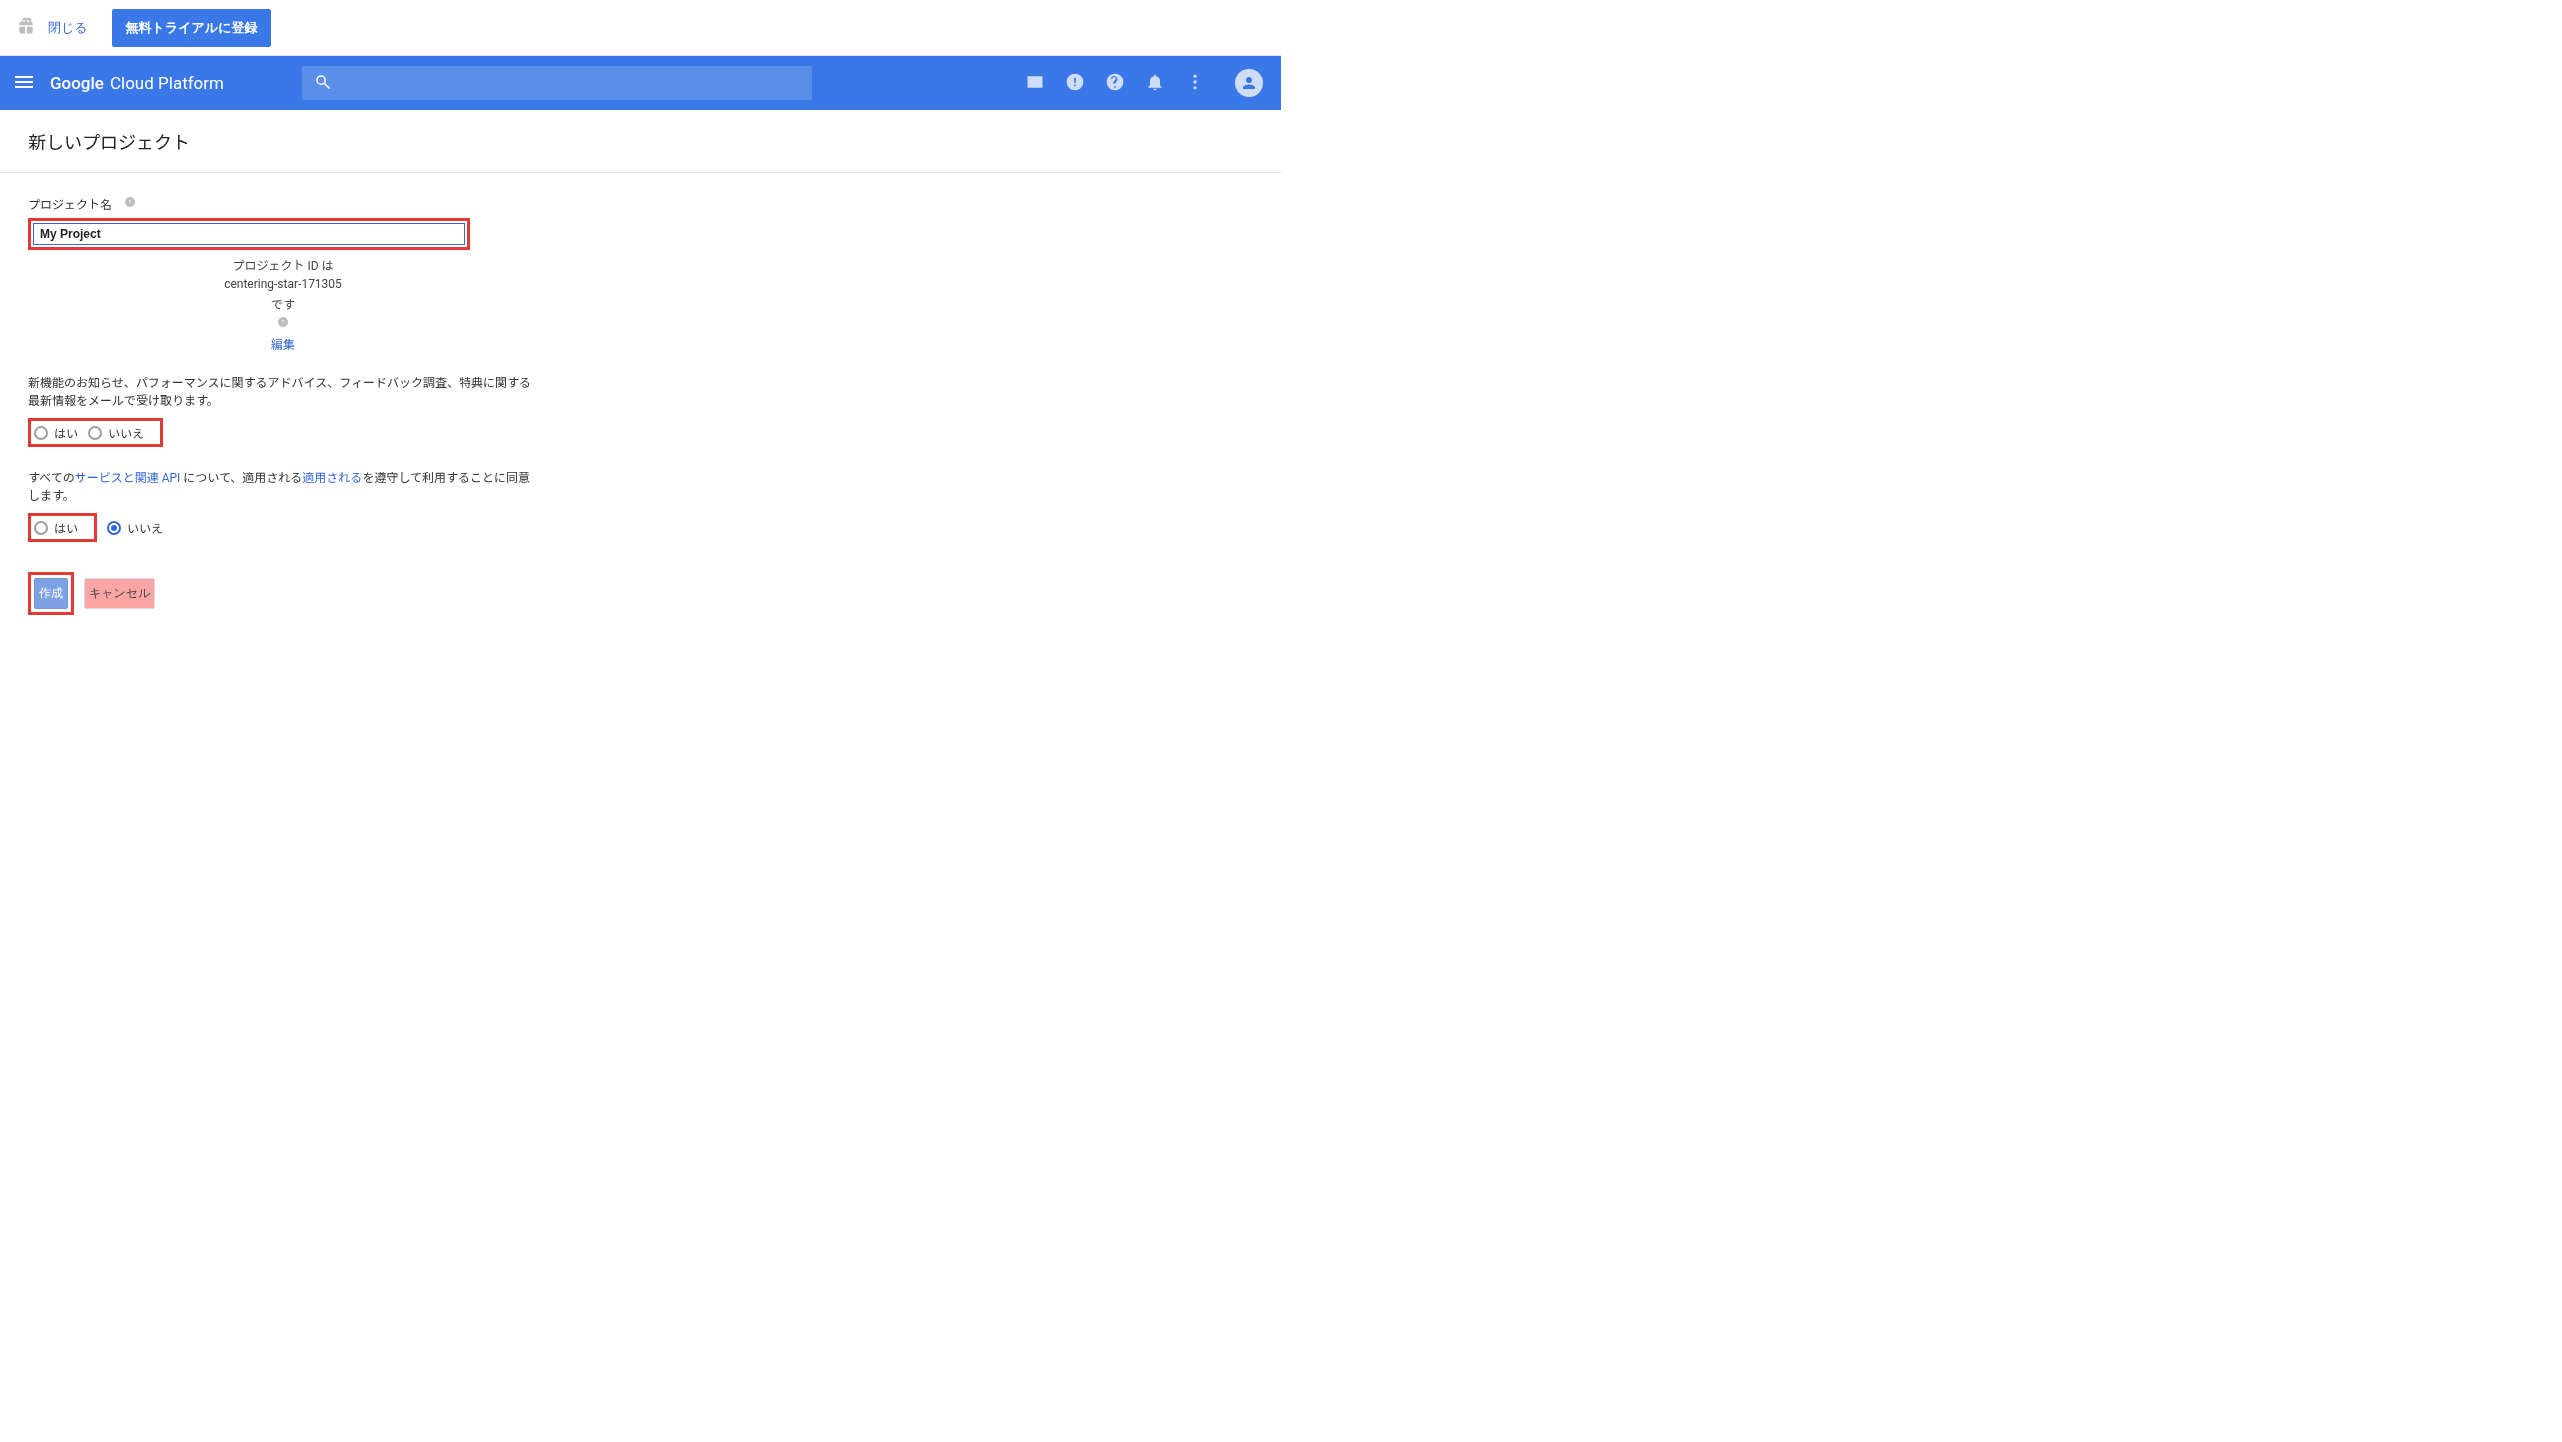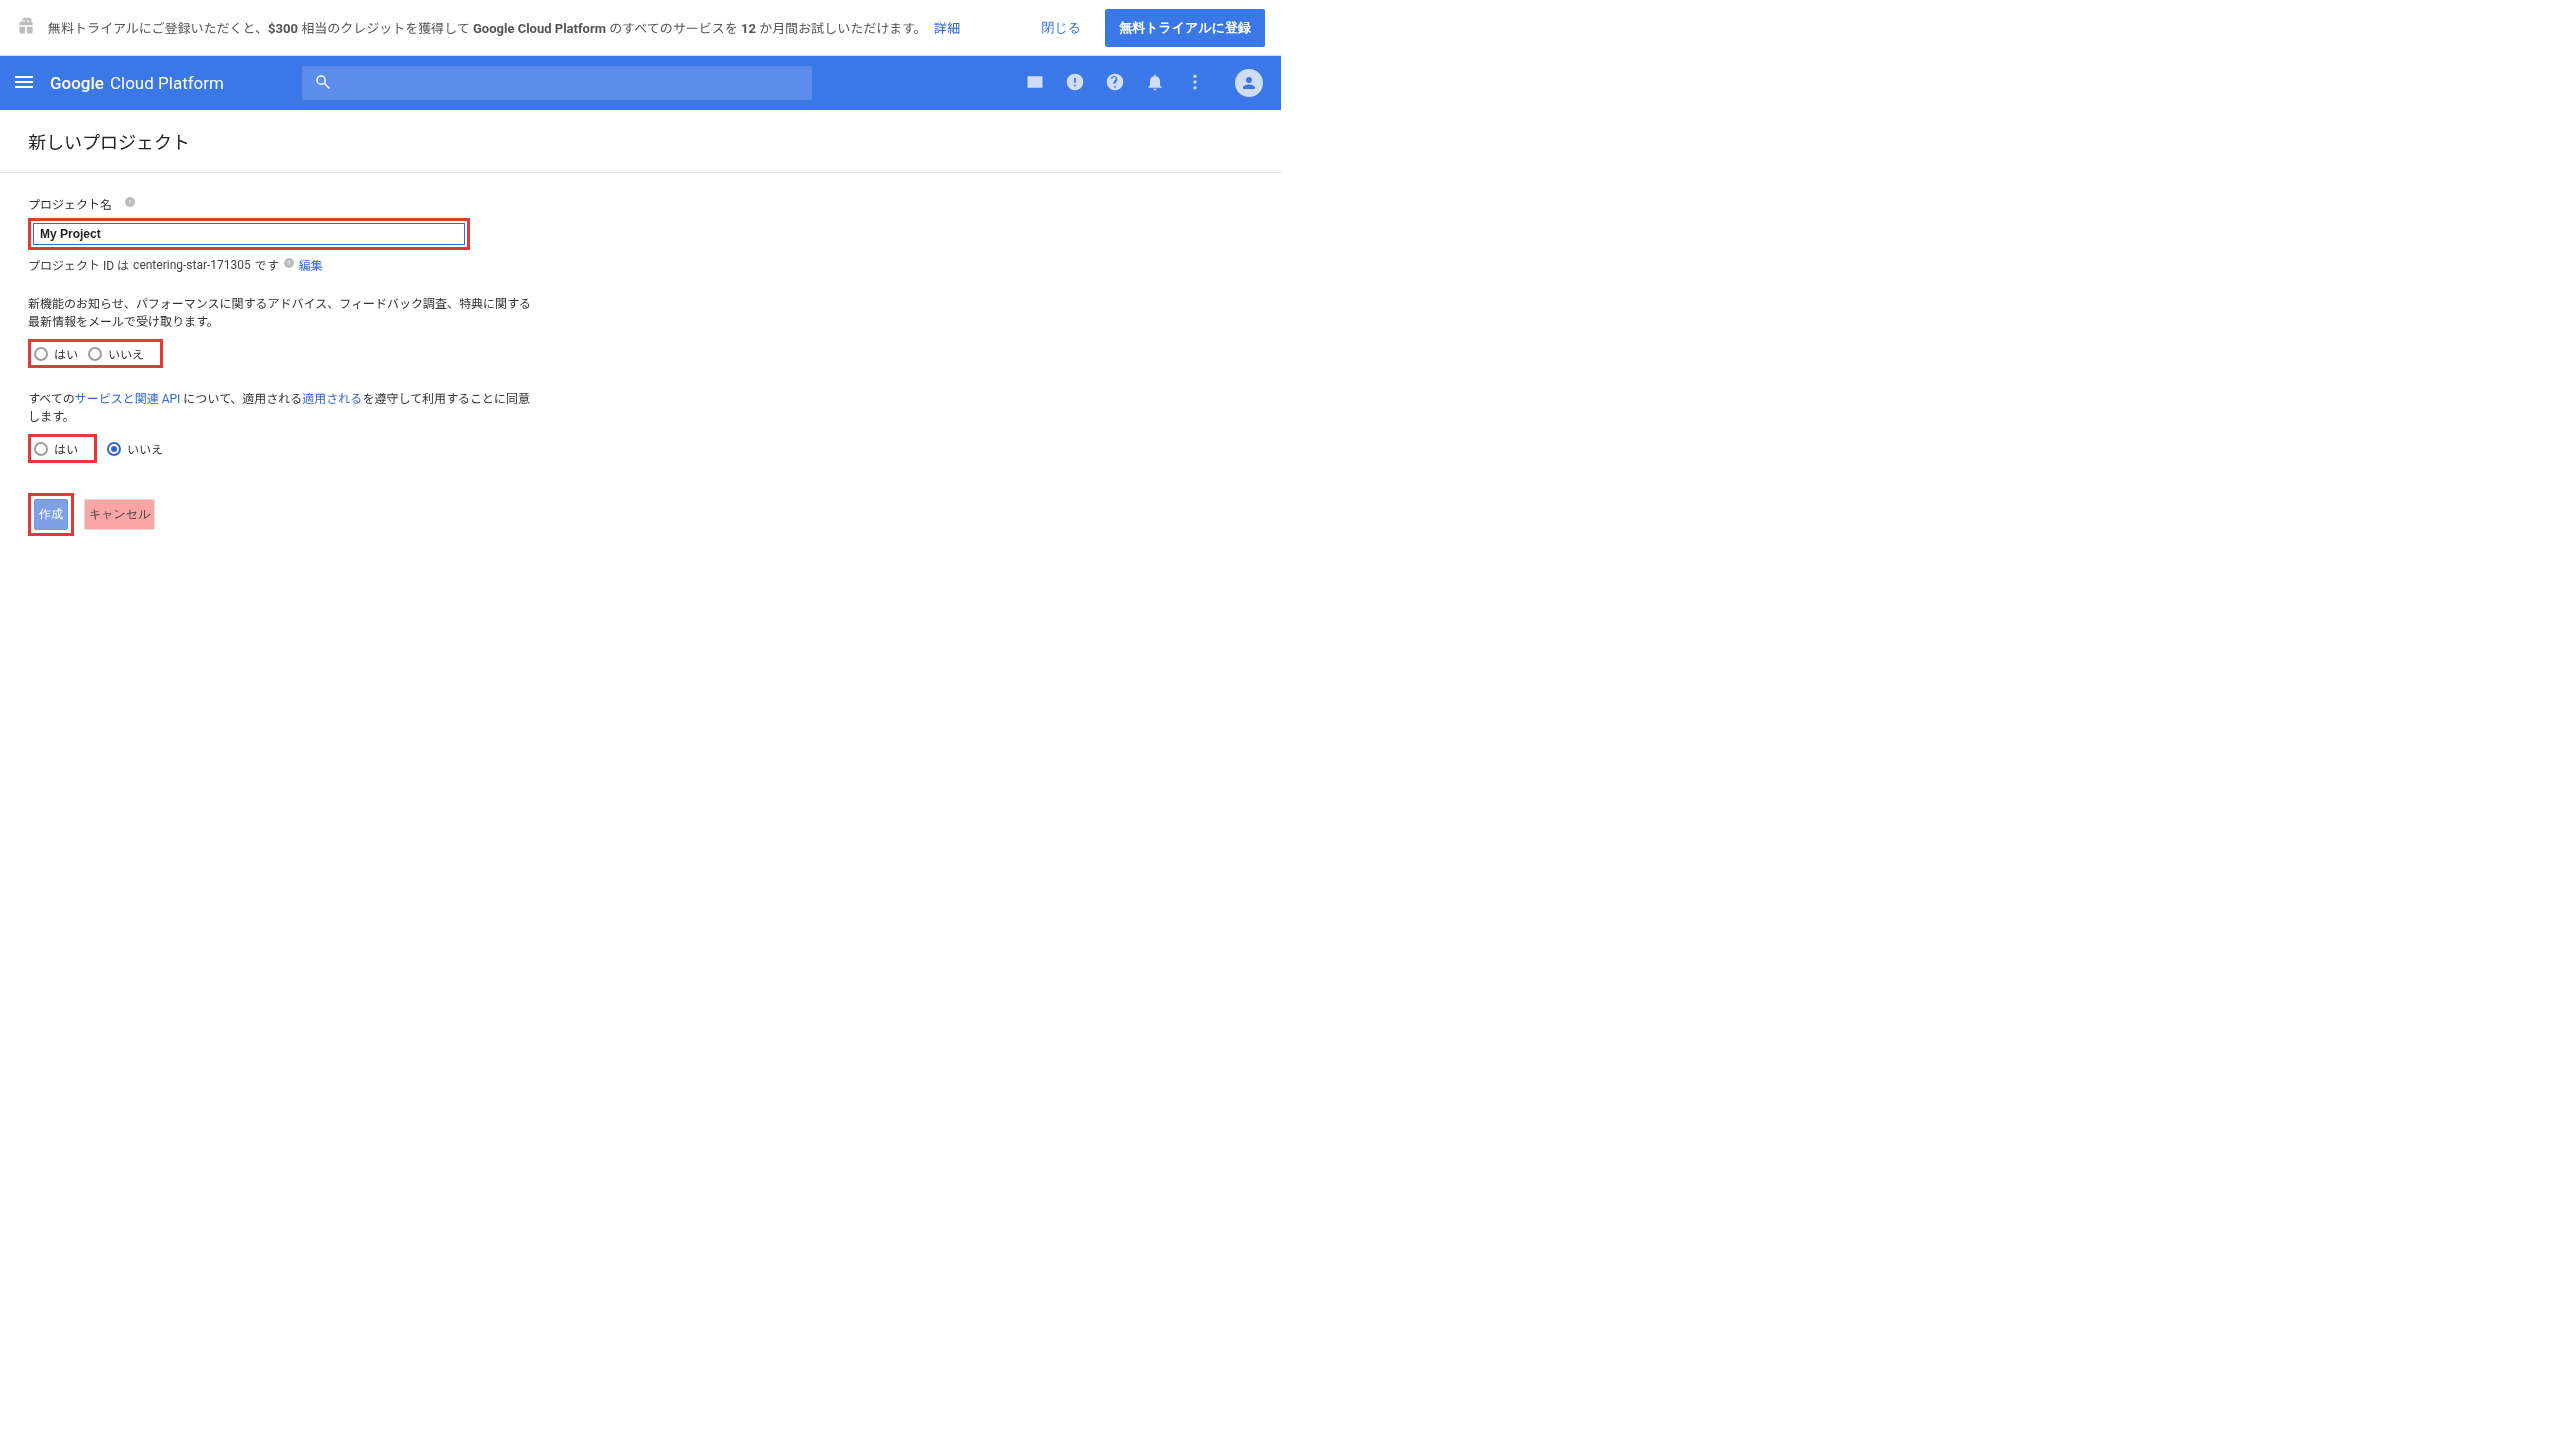--- a/index.html
+++ b/index.html
@@ -164,20 +164,21 @@
     outline: none;
   }
   .text-input::selection { background: #cfe2ff; }
   .project-id-line {
     font-size: 12px;
     color: #444;
     margin-top: 6px;
     display: flex;
     align-items: center;
     gap: 4px;
+    flex-direction: column;
   }
   .project-id-line b { font-weight: 400; }
   .edit-link { color: #3367d6; cursor: pointer; }
   .section-text {
     font-size: 12px;
     color: #333;
     margin-top: 22px;
     line-height: 1.5;
   }
   .section-text a { color: #3367d6; }
@@ -248,24 +249,20 @@
 </style>
 </head>
 <body>
 
 <div class="promo-bar">
   <span>
     <svg class="gift-icon" viewBox="0 0 24 24" fill="currentColor">
         <path d="M20 7h-2.18A3 3 0 0 0 13 3.17 3 3 0 0 0 8.18 7H6a2 2 0 0 0-2 2v2h16V9a2 2 0 0 0-2-2zM10 5a1 1 0 1 1 0 2H9a1 1 0 0 1 1-2zm4 0a1 1 0 0 1 1 2h-1a1 1 0 1 1 0-2zM4 13h7v8H6a2 2 0 0 1-2-2v-6zm9 0h7v6a2 2 0 0 1-2 2h-5v-8z"></path>
       </svg>
   </span>
-  <div class="promo-text">
-    <span>無料トライアルにご登録いただくと、</span><b>$300</b><span> 相当のクレジットを獲得して </span><b>Google Cloud Platform</b><span> のすべてのサービスを </span><b>12</b><span> か月間お試しいただけます。</span>
-    <span class="promo-link">詳細</span>
-  </div>
   <button class="promo-close">閉じる</button>
   <button class="promo-cta">無料トライアルに登録</button>
 </div>
 
 <div class="appbar">
   <span>
     <svg class="menu-icon" viewBox="0 0 24 24" fill="currentColor">
         <path d="M3 6h18v2H3zM3 11h18v2H3zM3 16h18v2H3z"></path>
       </svg>
   </span>

